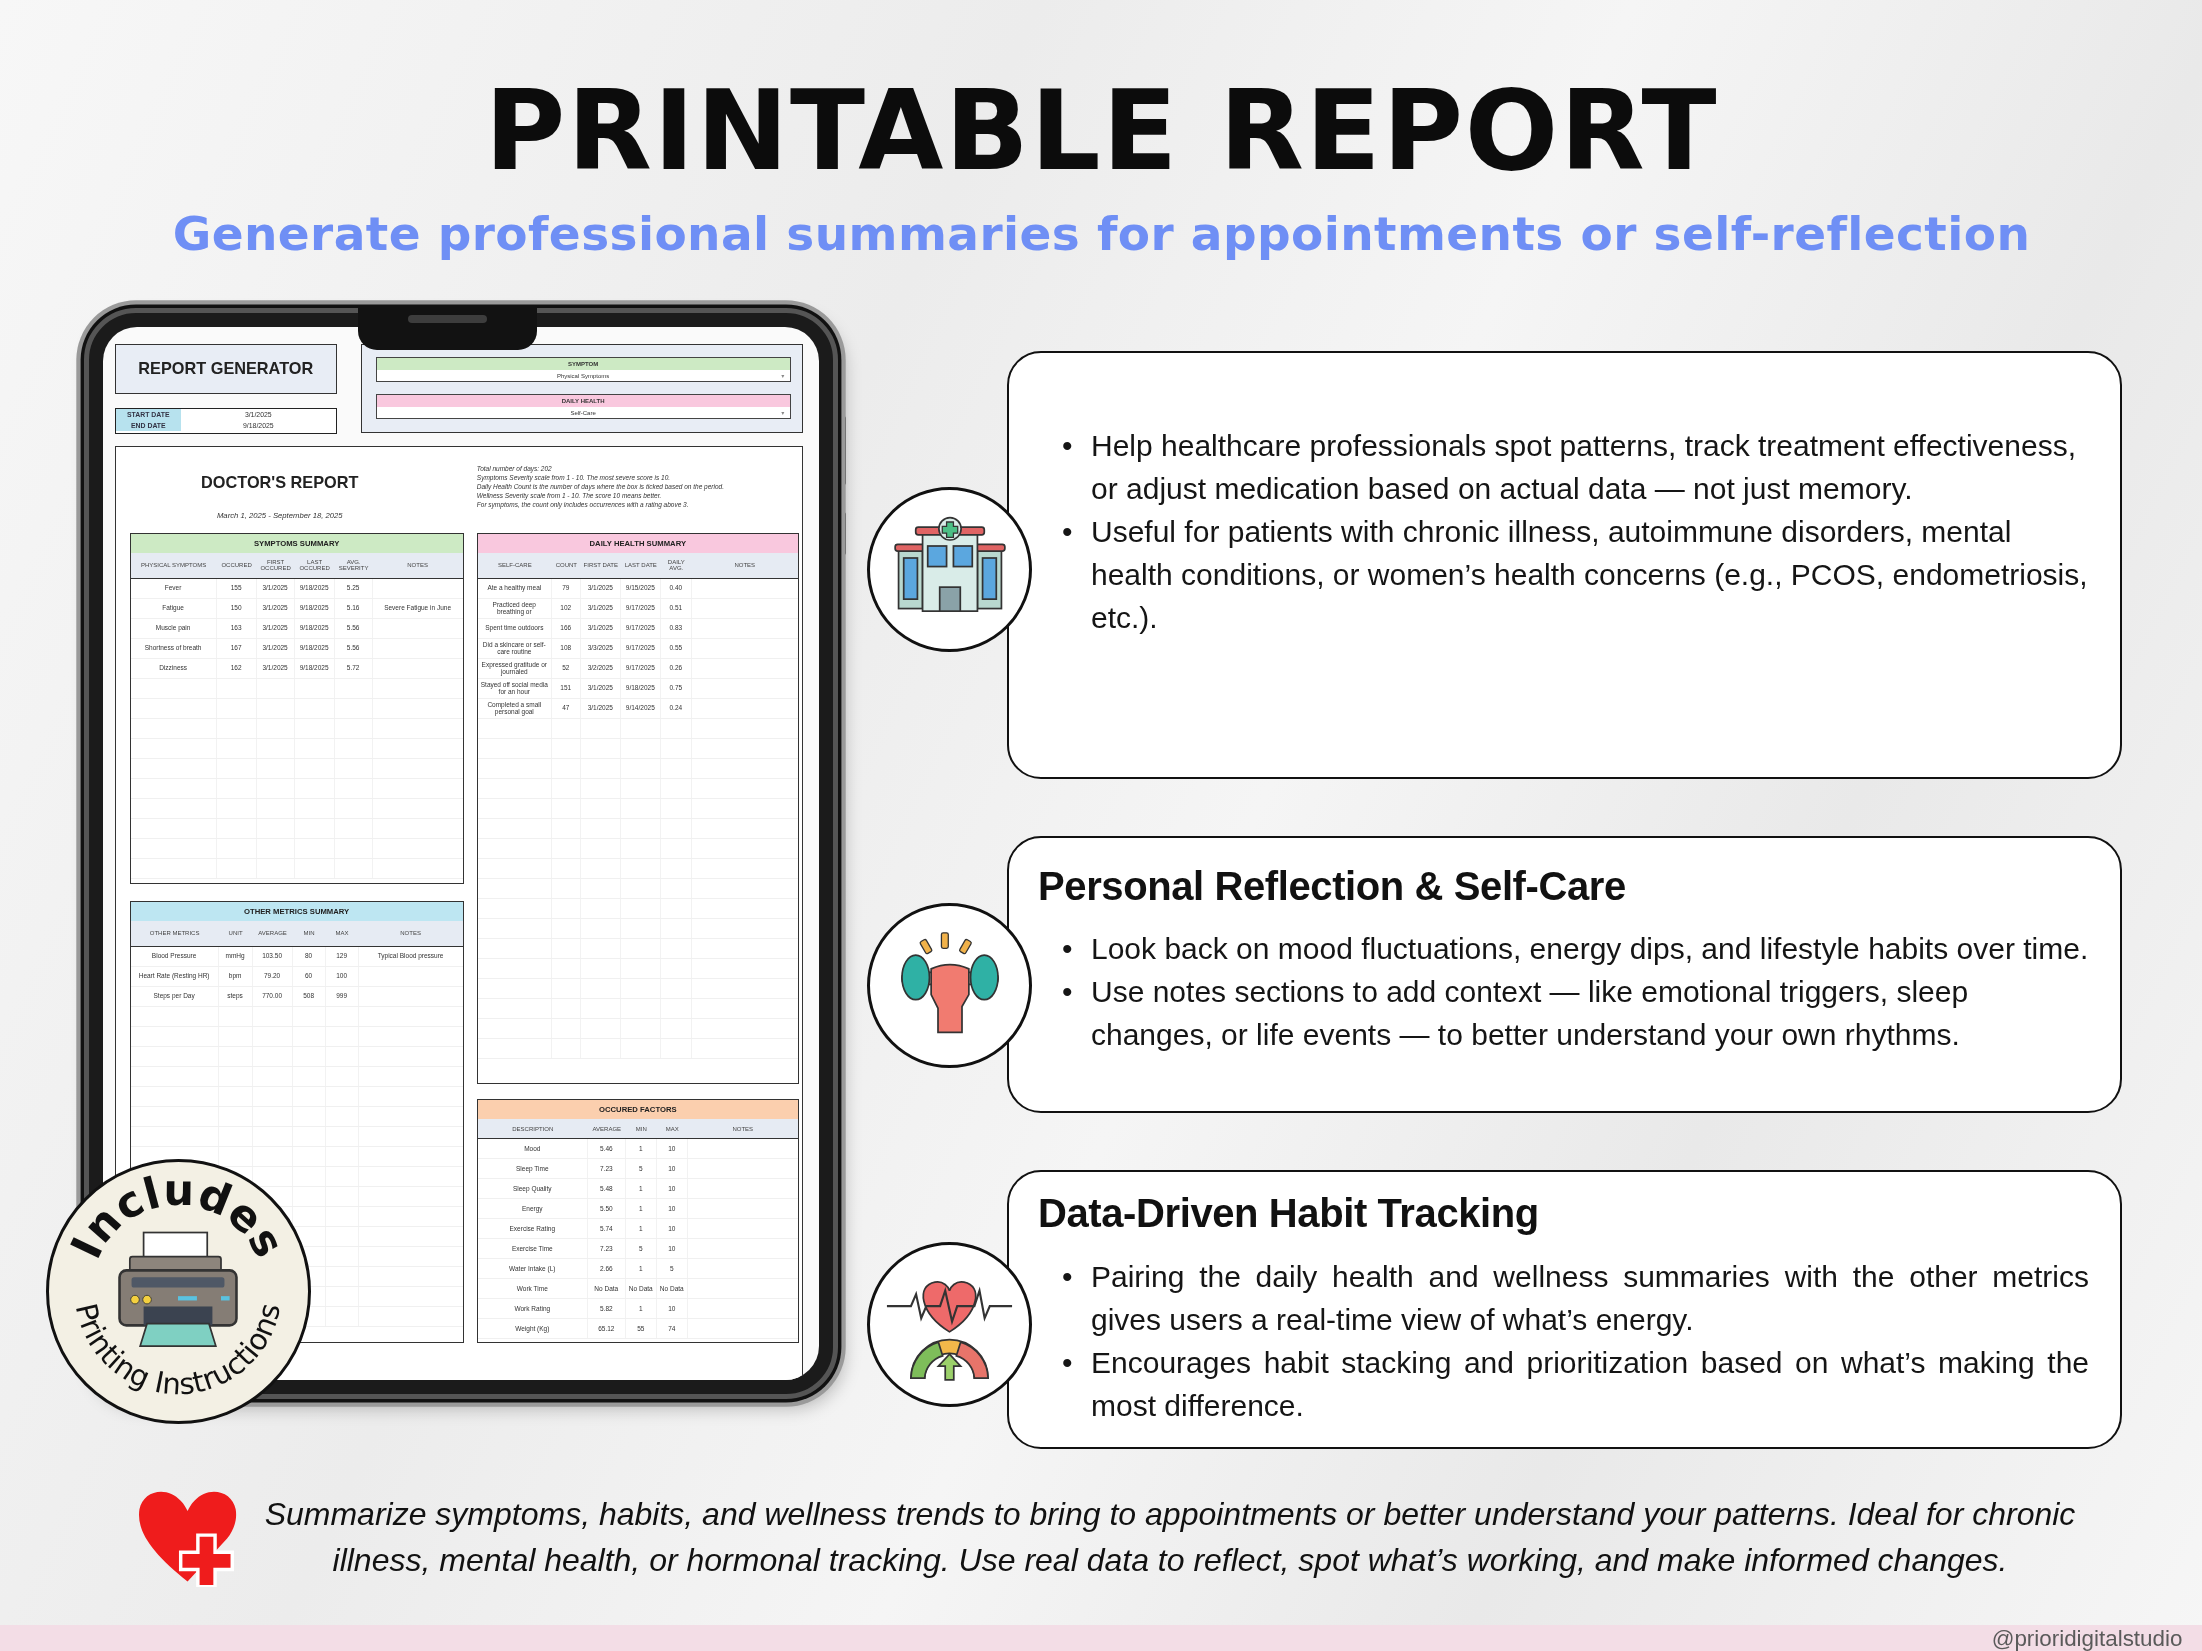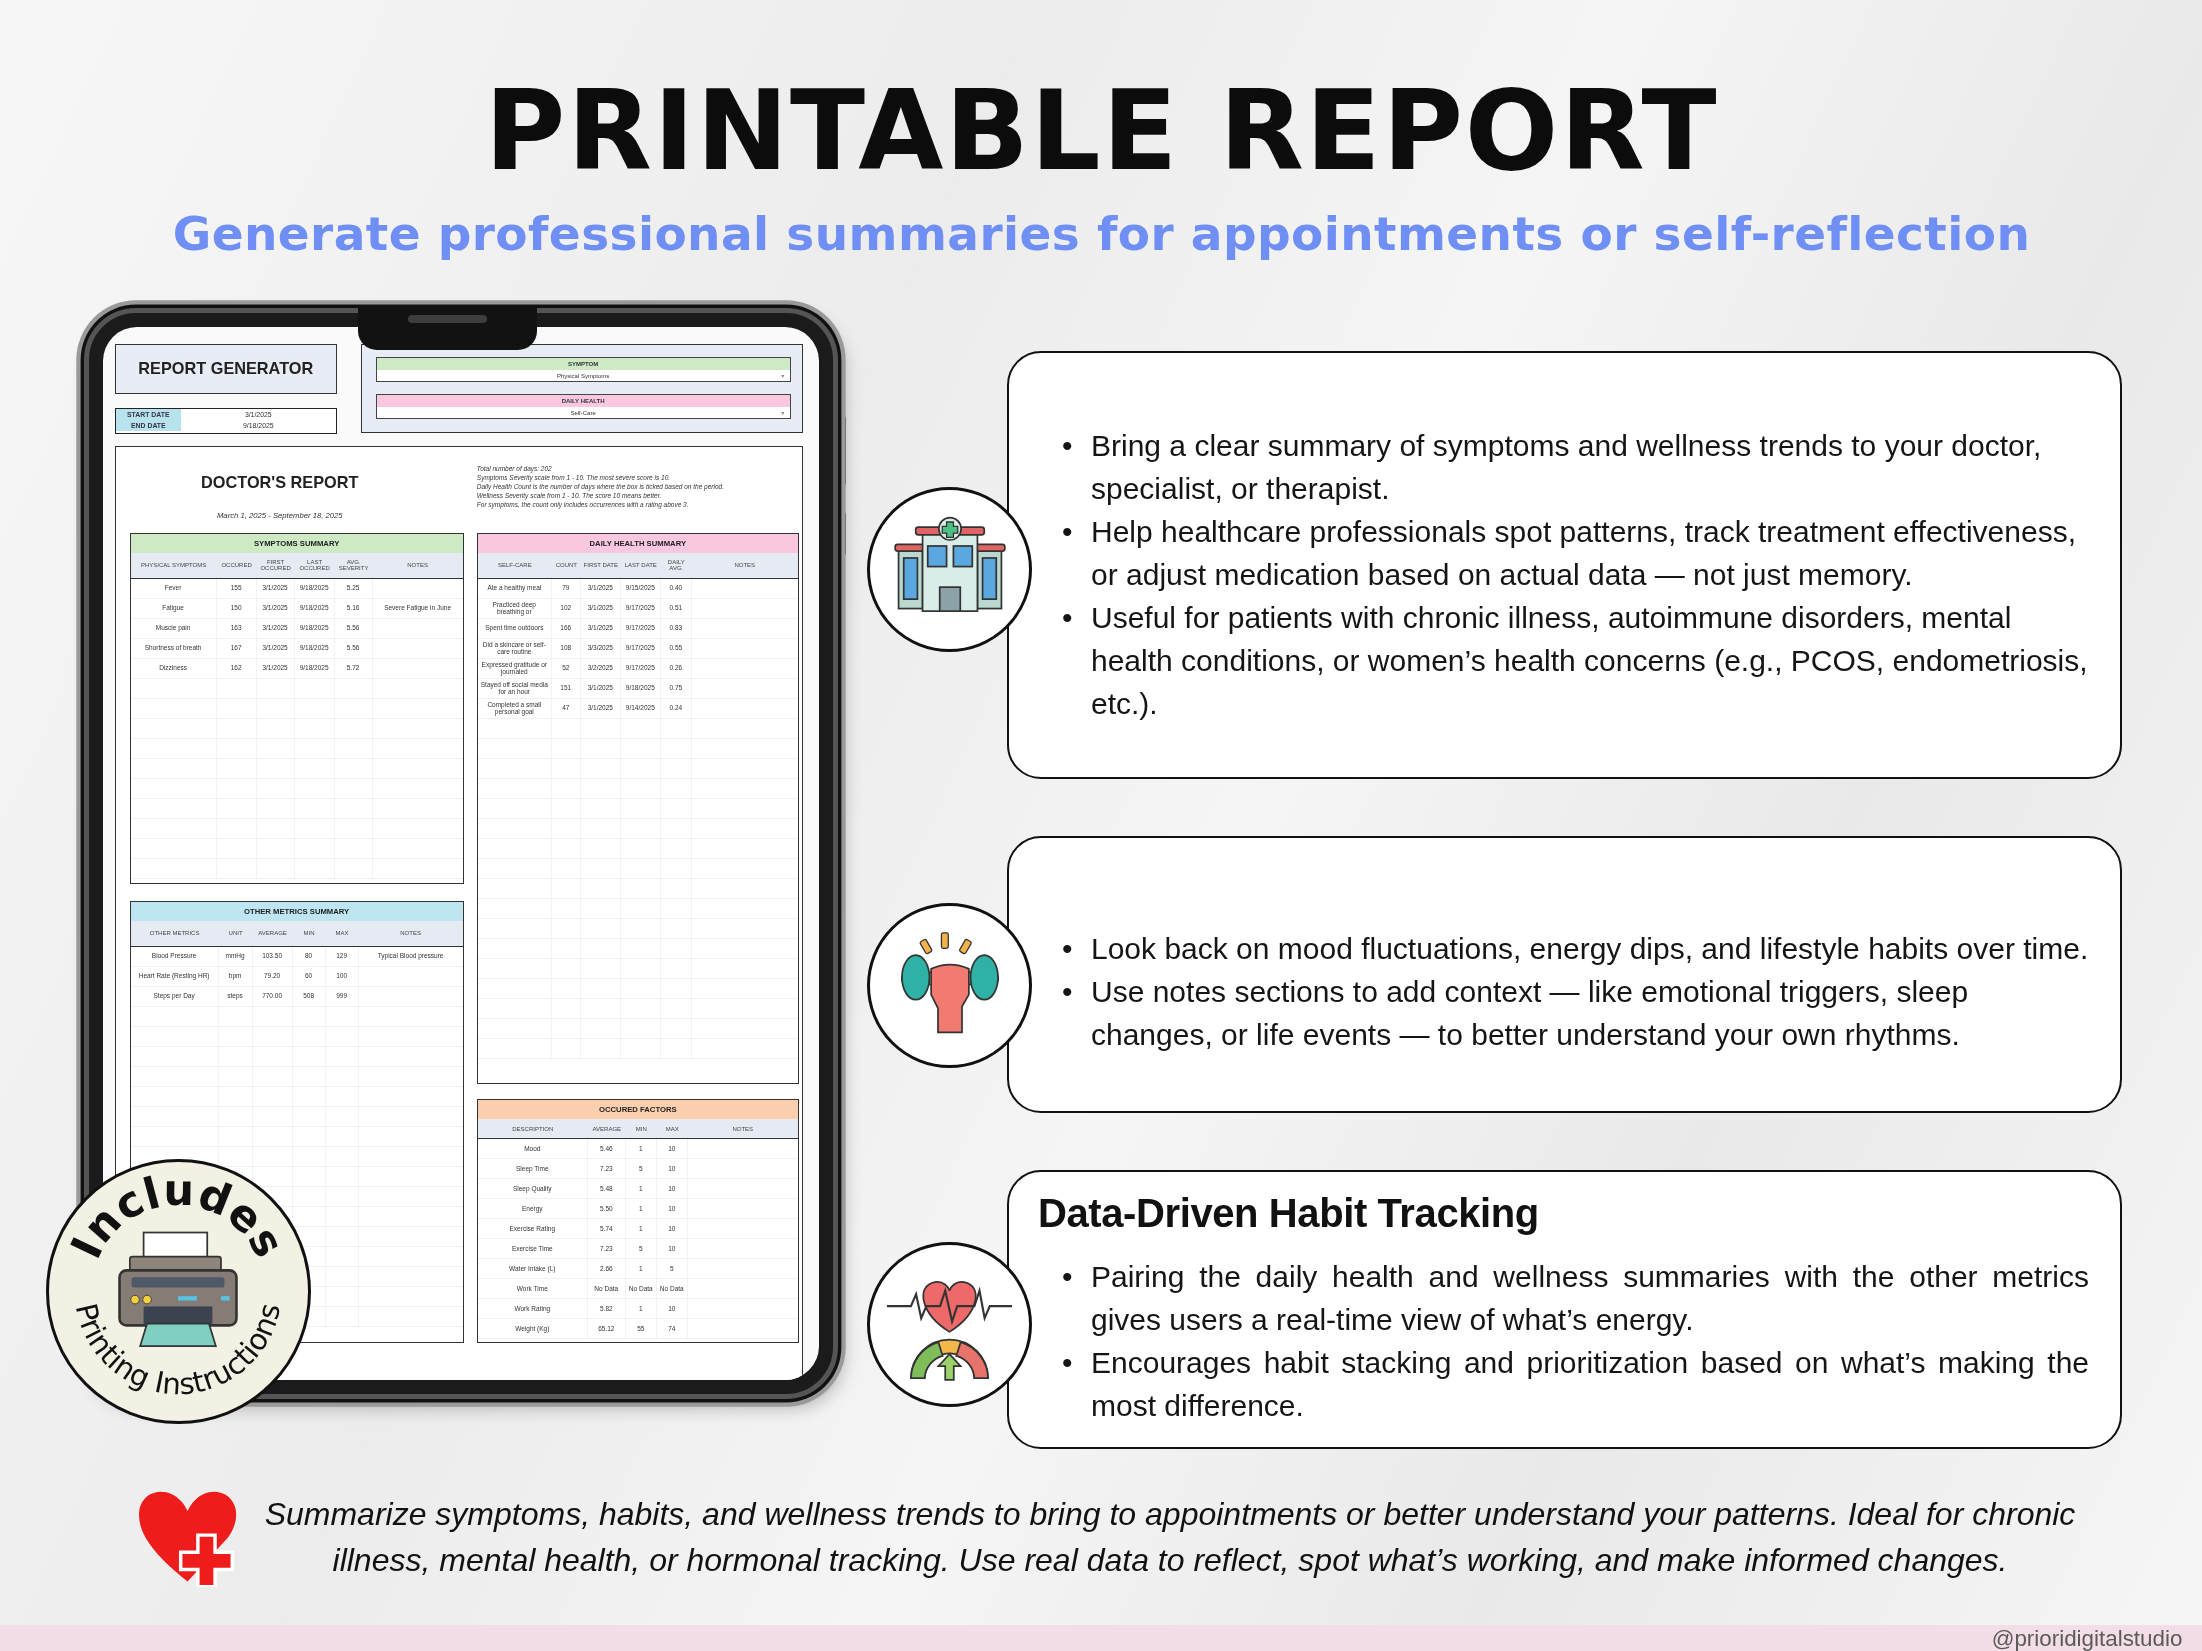--- a/index.html
+++ b/index.html
@@ -803,38 +803,38 @@
     <path d="M66 14h8v5h5v8h-5v5h-8v-5h-5v-8h5z" fill="#4cbf85" stroke="#333" stroke-width="1.5"></path>
     <rect x="44" y="42" width="22" height="24" fill="#5ba7df" stroke="#333" stroke-width="2"></rect>
     <rect x="74" y="42" width="22" height="24" fill="#5ba7df" stroke="#333" stroke-width="2"></rect>
     <rect x="16" y="56" width="16" height="48" fill="#5ba7df" stroke="#333" stroke-width="2"></rect>
     <rect x="108" y="56" width="16" height="48" fill="#5ba7df" stroke="#333" stroke-width="2"></rect>
     <rect x="58" y="90" width="24" height="28" fill="#8aa2a8" stroke="#333" stroke-width="2"></rect>
   </svg>
 </div>
 <div class="card" style="top:351px; height:428px;">
   <ul style="top:71px;">
-    <li>Bring a clear summary of symptoms and wellness trends to your doctor, specialist, or therapist.</li>
     <li>Help healthcare professionals spot patterns, track treatment effectiveness, or adjust medication based on actual data — not just memory.</li>
     <li>Useful for patients with chronic illness, autoimmune disorders, mental health conditions, or women’s health concerns (e.g., PCOS, endometriosis, etc.).</li>
   </ul>
 </div>
 
 <div class="icon-circle" style="left:867px; top:903px; z-index:3;">
   <svg width="120" height="120" viewBox="0 0 140 140">
     <rect x="60" y="8" width="8" height="18" fill="#f1b24a" stroke="#333" stroke-width="1.5" rx="2"></rect>
     <rect x="38" y="16" width="8" height="16" fill="#f1b24a" stroke="#333" stroke-width="1.5" rx="2" transform="rotate(-30 42 24)"></rect>
     <rect x="84" y="16" width="8" height="16" fill="#f1b24a" stroke="#333" stroke-width="1.5" rx="2" transform="rotate(30 88 24)"></rect>
     <rect x="14" y="54" width="112" height="14" fill="#f7d0c6" stroke="#333" stroke-width="2" rx="6"></rect>
     <ellipse cx="30" cy="60" rx="16" ry="26" fill="#2fb1a5" stroke="#333" stroke-width="2"></ellipse>
     <ellipse cx="110" cy="60" rx="16" ry="26" fill="#2fb1a5" stroke="#333" stroke-width="2"></ellipse>
     <path d="M48 50 q22 -10 44 0 l0 30 l-8 14 l0 30 l-28 0 l0 -28 l-8 -16z" fill="#f17b70" stroke="#333" stroke-width="2"></path>
   </svg>
 </div>
 <div class="card" style="top:836px; height:277px;">
+  <h2 style="top:26px;">Personal Reflection &amp; Self-Care</h2>
   <ul style="top:89px;">
     <li>Look back on mood fluctuations, energy dips, and lifestyle habits over time.</li>
     <li>Use notes sections to add context — like emotional triggers, sleep changes, or life events — to better understand your own rhythms.</li>
   </ul>
 </div>
 
 <div class="icon-circle" style="left:867px; top:1242px; z-index:3;">
   <svg width="129" height="120" viewBox="0 0 150 140">
     <path d="M75 78 C40 56 36 24 58 20 C68 18 74 26 75 30 C76 26 82 18 92 20 C114 24 110 56 75 78 Z" fill="#ee6a6a" stroke="#333" stroke-width="2"></path>
     <polyline points="2,48 30,48 36,34 42,62 48,48 64,48 70,30 78,66 84,48 104,48 110,30 116,62 122,48 148,48" fill="none" stroke="#333" stroke-width="2.5"></polyline>

